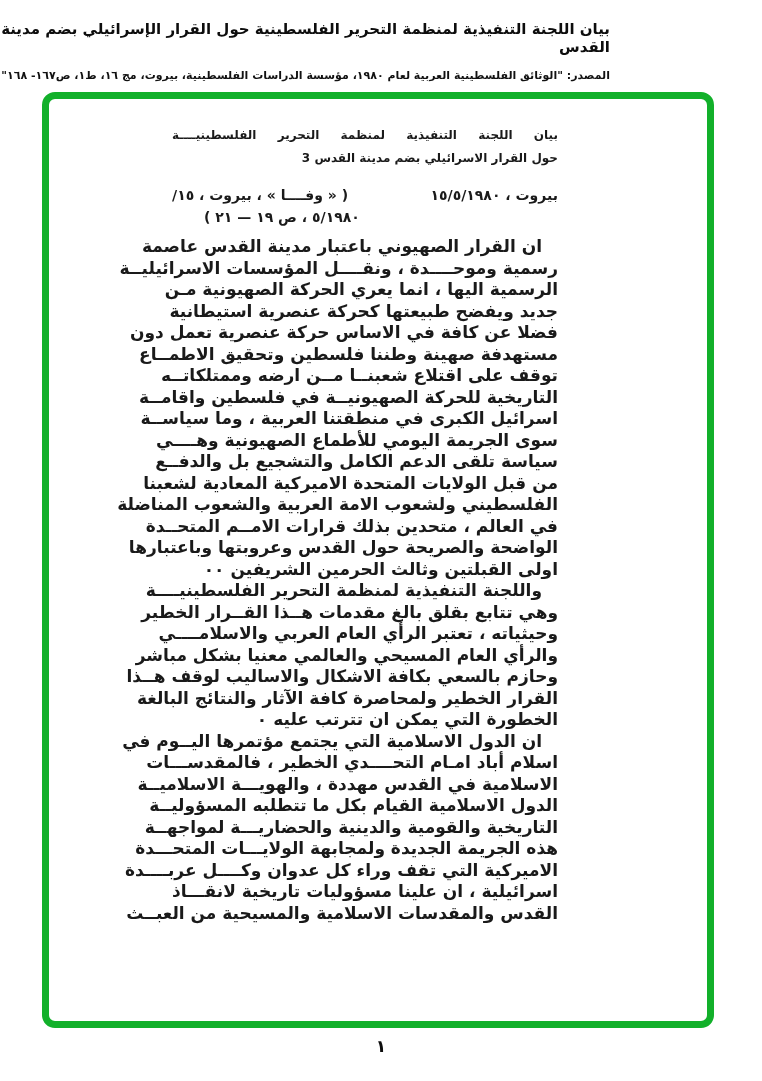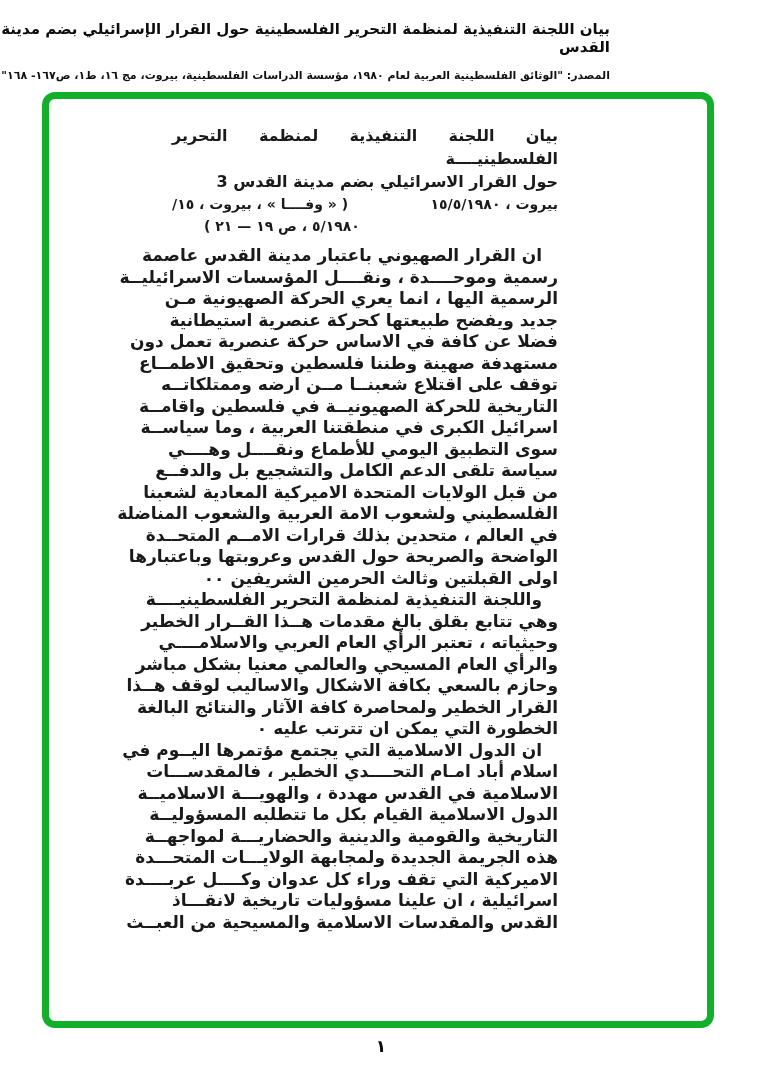--- a/index.html
+++ b/index.html
@@ -51,23 +51,23 @@
   .doc-column {
     position: absolute;
     left: 172px;
     top: 124px;
     width: 386px;
     direction: rtl;
     font-weight: bold;
     color: #1a1a1a;
   }
   .doc-title {
-    font-size: 16px;
+    font-size: 12px;
     line-height: 23px;
-    margin-bottom: 0;
+    margin-bottom: 14px;
   }
   .doc-title .t1 {
     text-align: justify;
     text-align-last: justify;
   }
   .doc-title .t2 {
     text-align: right;
   }
   .dateline {
     font-size: 14px;
@@ -136,21 +136,21 @@
   <div class="doc-body">
       <div class="bl first">ان القرار الصهيوني باعتبار مدينة القدس عاصمة</div>
       <div class="bl">رسمية وموحــــدة ، ونقــــل المؤسسات الاسرائيليــة</div>
       <div class="bl">الرسمية اليها ، انما يعري الحركة الصهيونية مـن</div>
       <div class="bl">جديد ويفضح طبيعتها كحركة عنصرية استيطانية</div>
       <div class="bl">فضلا عن كافة في الاساس حركة عنصرية تعمل دون</div>
       <div class="bl">مستهدفة صهينة وطننا فلسطين وتحقيق الاطمــاع</div>
       <div class="bl">توقف على اقتلاع شعبنــا مــن ارضه وممتلكاتــه</div>
       <div class="bl">التاريخية للحركة الصهيونيــة في فلسطين واقامــة</div>
       <div class="bl">اسرائيل الكبرى في منطقتنا العربية ، وما سياســة</div>
-      <div class="bl">سوى التطبيق اليومي للأطماع ونقــــل وهــــي</div>
+      <div class="bl">سوى الجريمة اليومي للأطماع الصهيونية وهــــي</div>
       <div class="bl">سياسة  تلقى الدعم الكامل والتشجيع بل والدفــع</div>
       <div class="bl">من قبل الولايات المتحدة الاميركية المعادية لشعبنا</div>
       <div class="bl">الفلسطيني ولشعوب الامة العربية والشعوب المناضلة</div>
       <div class="bl">في العالم ، متحدين بذلك قرارات الامــم المتحــدة</div>
       <div class="bl">الواضحة والصريحة حول القدس وعروبتها وباعتبارها</div>
       <div class="bl last">اولى القبلتين وثالث الحرمين الشريفين ٠٠</div>
       <div class="bl first">واللجنة التنفيذية لمنظمة التحرير الفلسطينيــــة</div>
       <div class="bl">وهي تتابع بقلق بالغ مقدمات هــذا القــرار الخطير</div>
       <div class="bl">وحيثياته ، تعتبر الرأي العام العربي والاسلامــــي</div>
       <div class="bl">والرأي العام المسيحي والعالمي معنيا بشكل مباشر</div>

